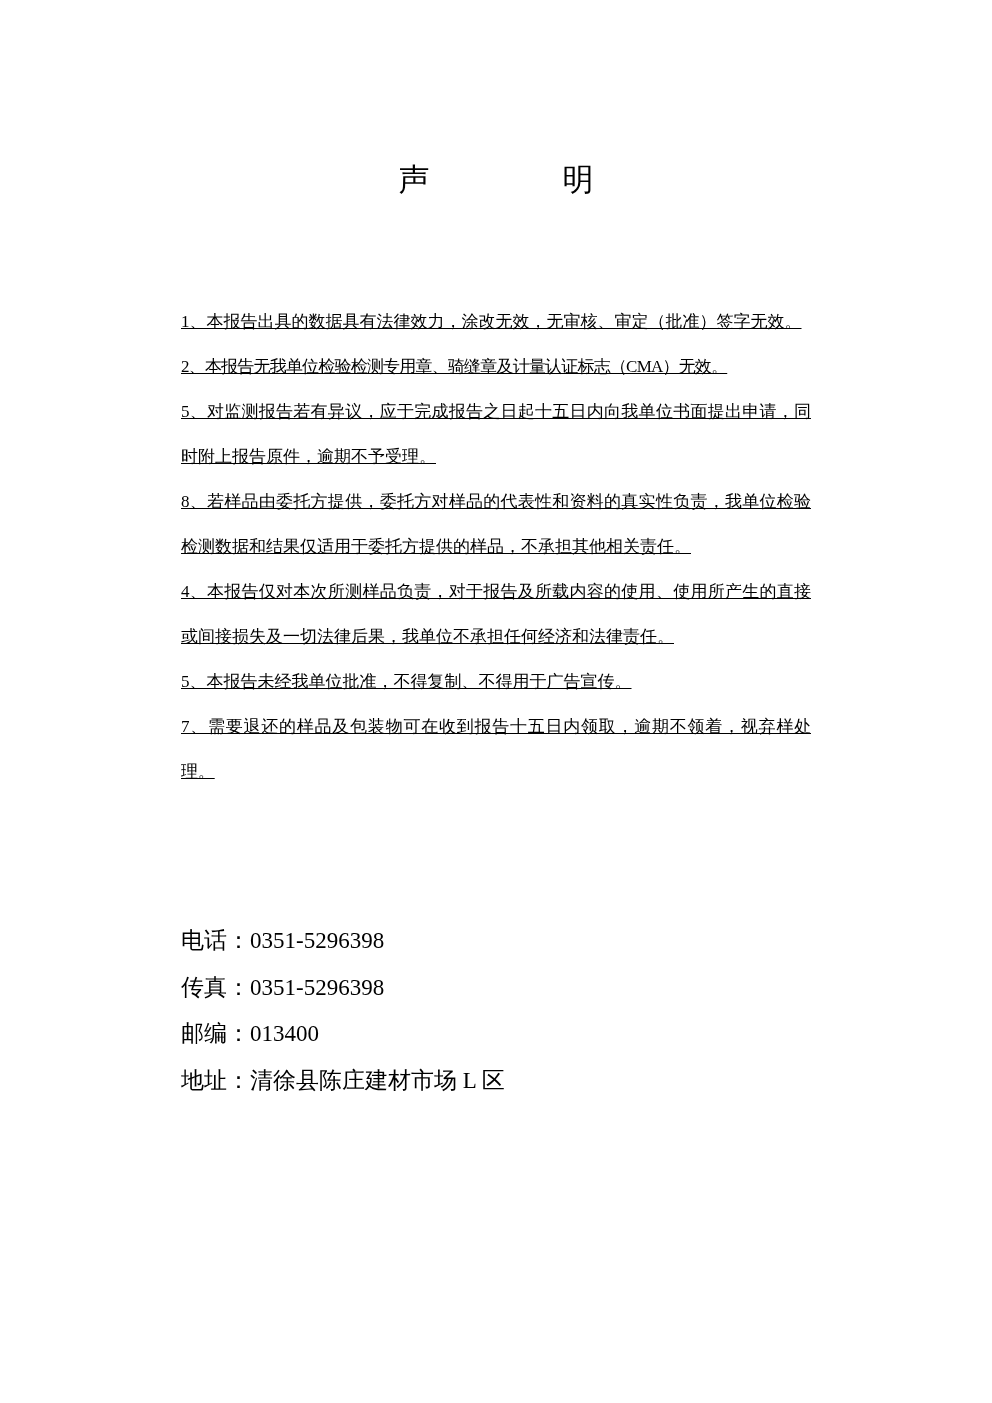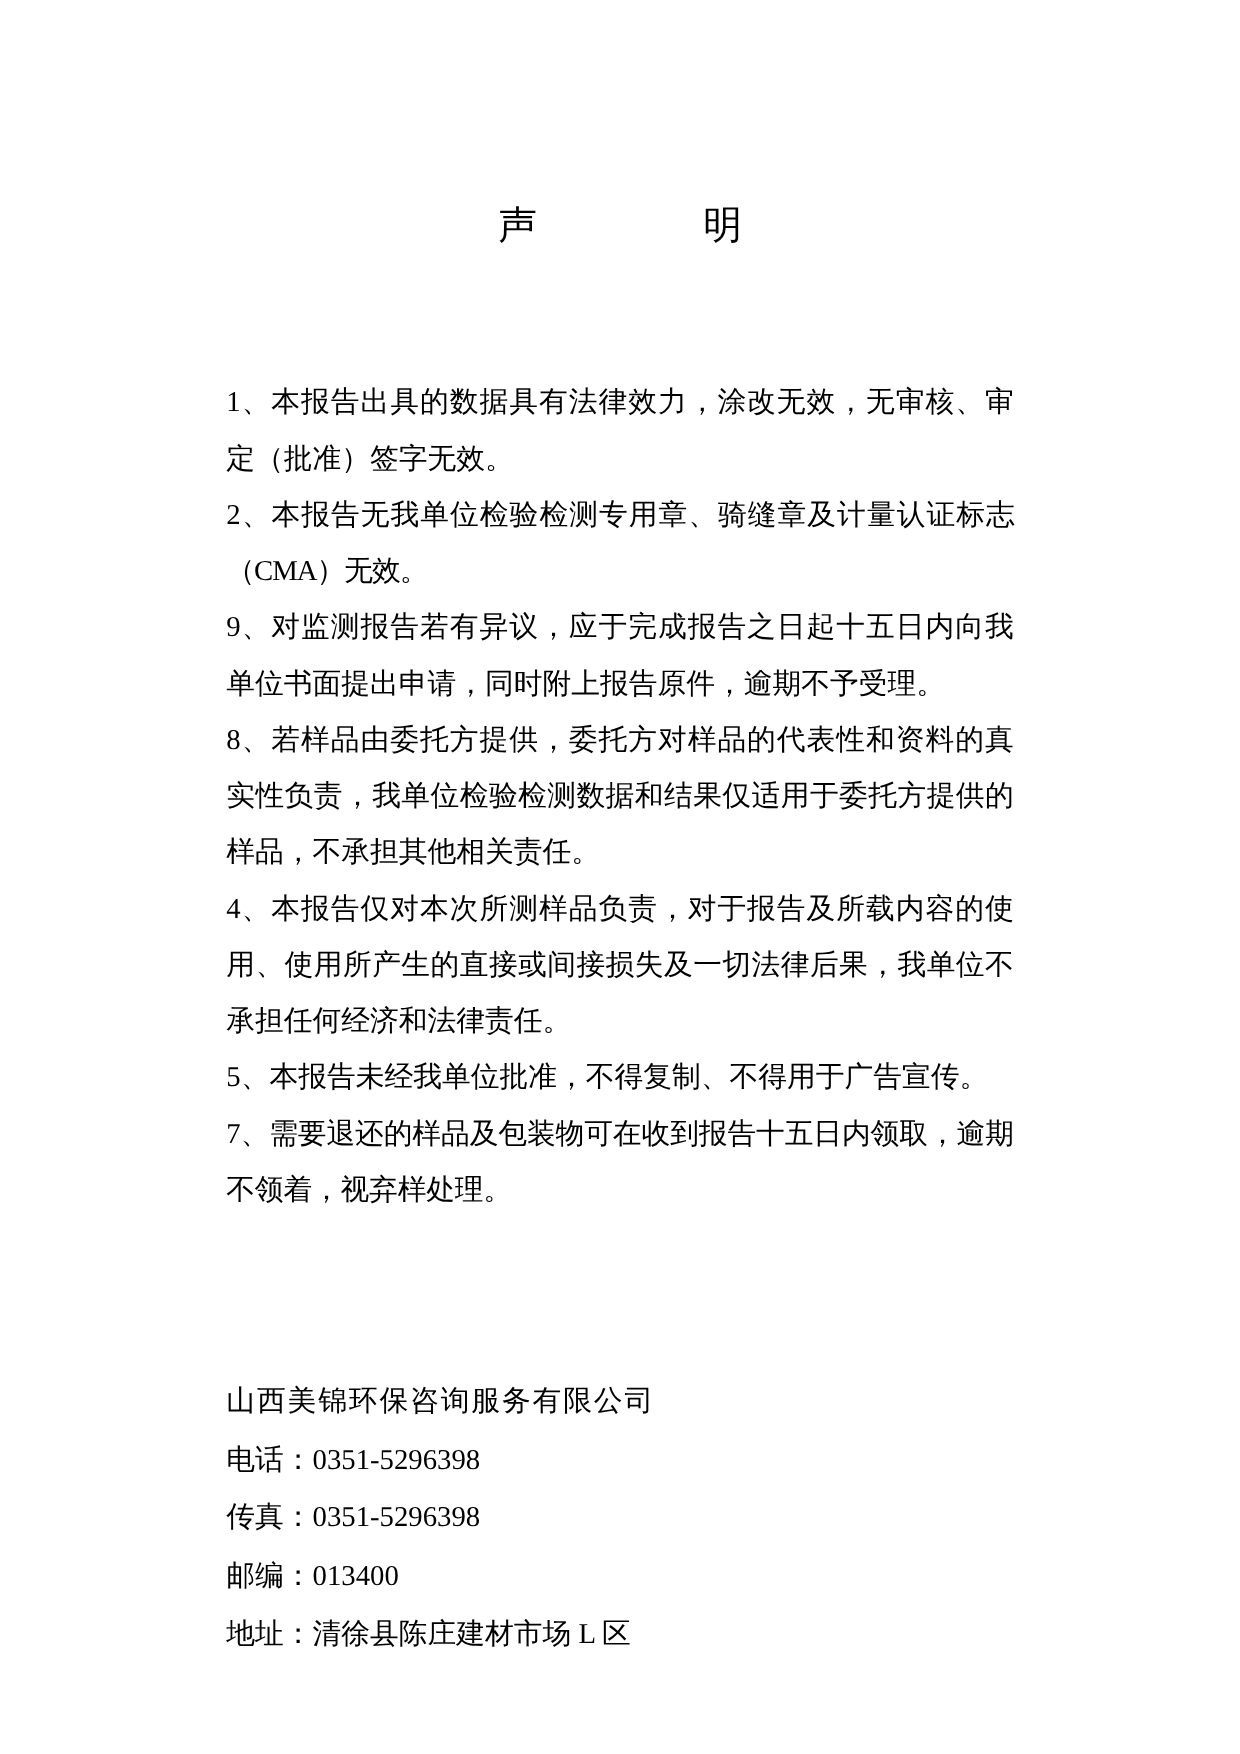--- a/index.html
+++ b/index.html
@@ -24,25 +24,26 @@
     font-size: 31px;
     font-weight: 400;
     line-height: 33px;
     text-align: center;
     letter-spacing: 133px;   
     text-indent: 133px;      
     white-space: nowrap;
   }
   .statement {
     margin-top: 103px;
-    font-size: 23px;
+    font-size: 17px;
     line-height: 45px;
     text-align: justify;
     text-justify: inter-character;
     word-break: normal;
+    text-decoration: underline;
   }
   .statement p {
     margin: 0;
     padding: 0;
   }
   
   .statement p.fit-one-line { letter-spacing: -0.8px; }
   .statement p.fit-edge     { letter-spacing: -0.15px; }
   .company {
     margin-top: 124px;
@@ -60,29 +61,28 @@
 </head>
 <body>
 
 <div class="page">
 
   <h1 class="doc-title">声明</h1>
 
   <div class="statement">
     <p>1、本报告出具的数据具有法律效力，涂改无效，无审核、审定（批准）签字无效。</p>
     <p class="fit-one-line">2、本报告无我单位检验检测专用章、骑缝章及计量认证标志（CMA）无效。</p>
-    <p>9、对监测报告若有异议，应于完成报告之日起十五日内向我单位书面提出申请，同时附上报告原件，逾期不予受理。</p>
+    <p>5、对监测报告若有异议，应于完成报告之日起十五日内向我单位书面提出申请，同时附上报告原件，逾期不予受理。</p>
     <p>8、若样品由委托方提供，委托方对样品的代表性和资料的真实性负责，我单位检验检测数据和结果仅适用于委托方提供的样品，不承担其他相关责任。</p>
     <p>4、本报告仅对本次所测样品负责，对于报告及所载内容的使用、使用所产生的直接或间接损失及一切法律后果，我单位不承担任何经济和法律责任。</p>
     <p>5、本报告未经我单位批准，不得复制、不得用于广告宣传。</p>
     <p class="fit-edge">7、需要退还的样品及包装物可在收到报告十五日内领取，逾期不领着，视弃样处理。</p>
   </div>
 
   <div class="company">
-    <p class="company-name">山西美锦环保咨询服务有限公司</p>
     <p>
       <span>电话：</span><span>0351-5296398</span>
     </p>
     <p>
       <span>传真：</span><span>0351-5296398</span>
     </p>
     <p>
       <span>邮编：</span><span>013400</span>
     </p>
     <p>

